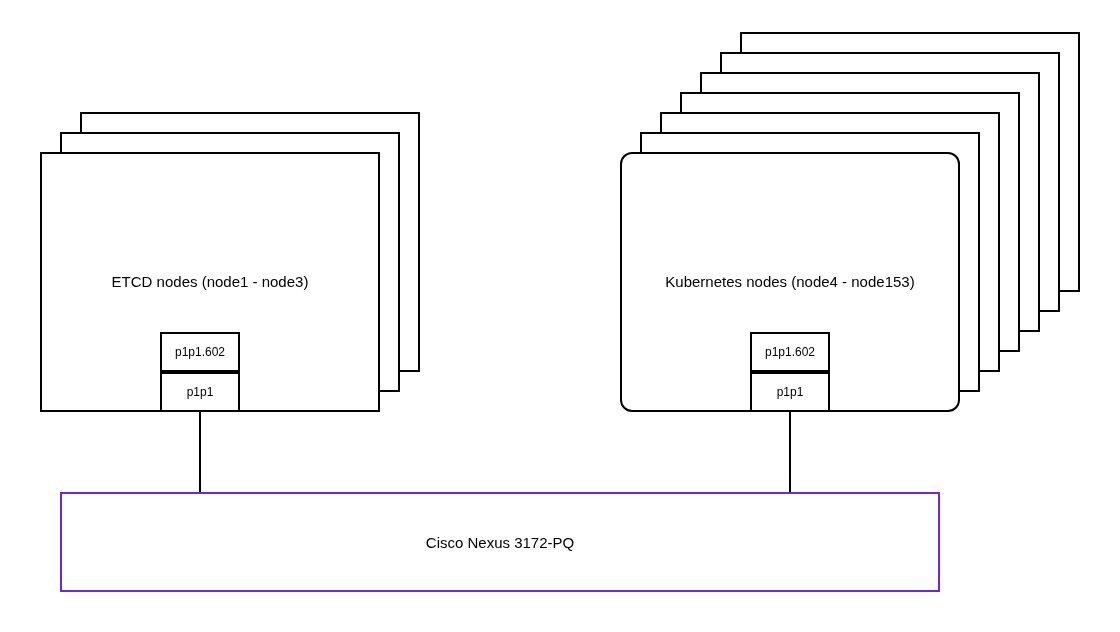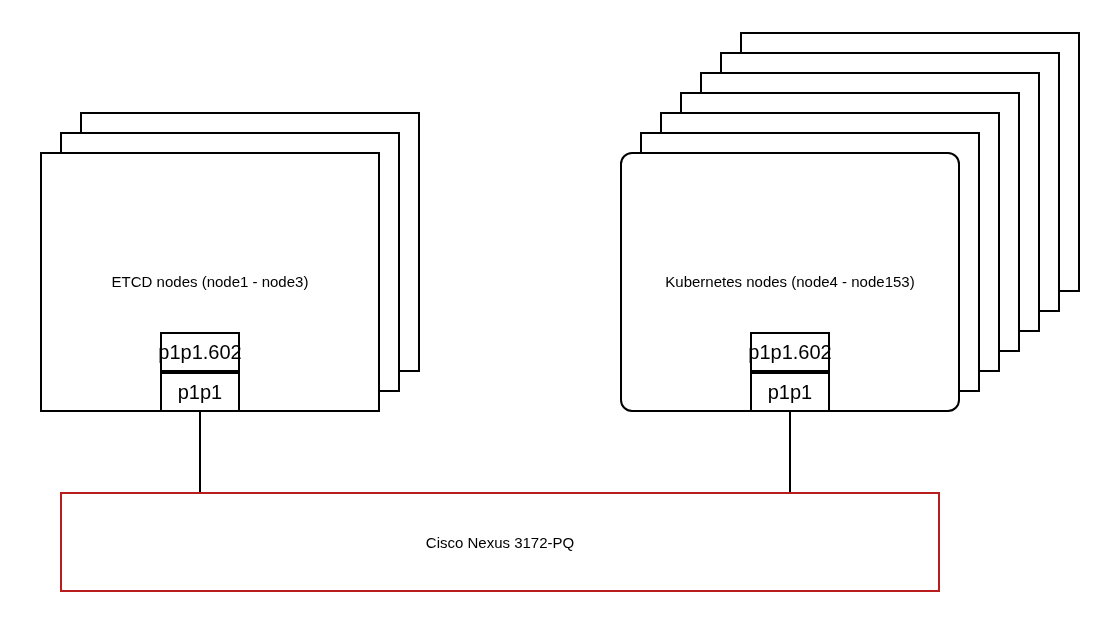--- a/index.html
+++ b/index.html
@@ -38,36 +38,36 @@
   .port {
     position: absolute;
     width: 80px;
     height: 40px;
     background: #ffffff;
     border: 2px solid #000000;
     box-sizing: border-box;
     display: flex;
     align-items: center;
     justify-content: center;
-    font-size: 20px;
+    font-size: 12px;
     white-space: nowrap;
   }
   .connector {
     position: absolute;
     width: 2px;
     background: #000000;
   }
   .switch-box {
     position: absolute;
     left: 60px;
     top: 492px;
     width: 880px;
     height: 100px;
     background: #ffffff;
-    border: 2px solid #b91c1c;
+    border: 2px solid #6d28d9;
     box-sizing: border-box;
     display: flex;
     align-items: center;
     justify-content: center;
   }
   .switch-label {
     font-size: 15px;
     text-align: center;
     white-space: nowrap;
   }

